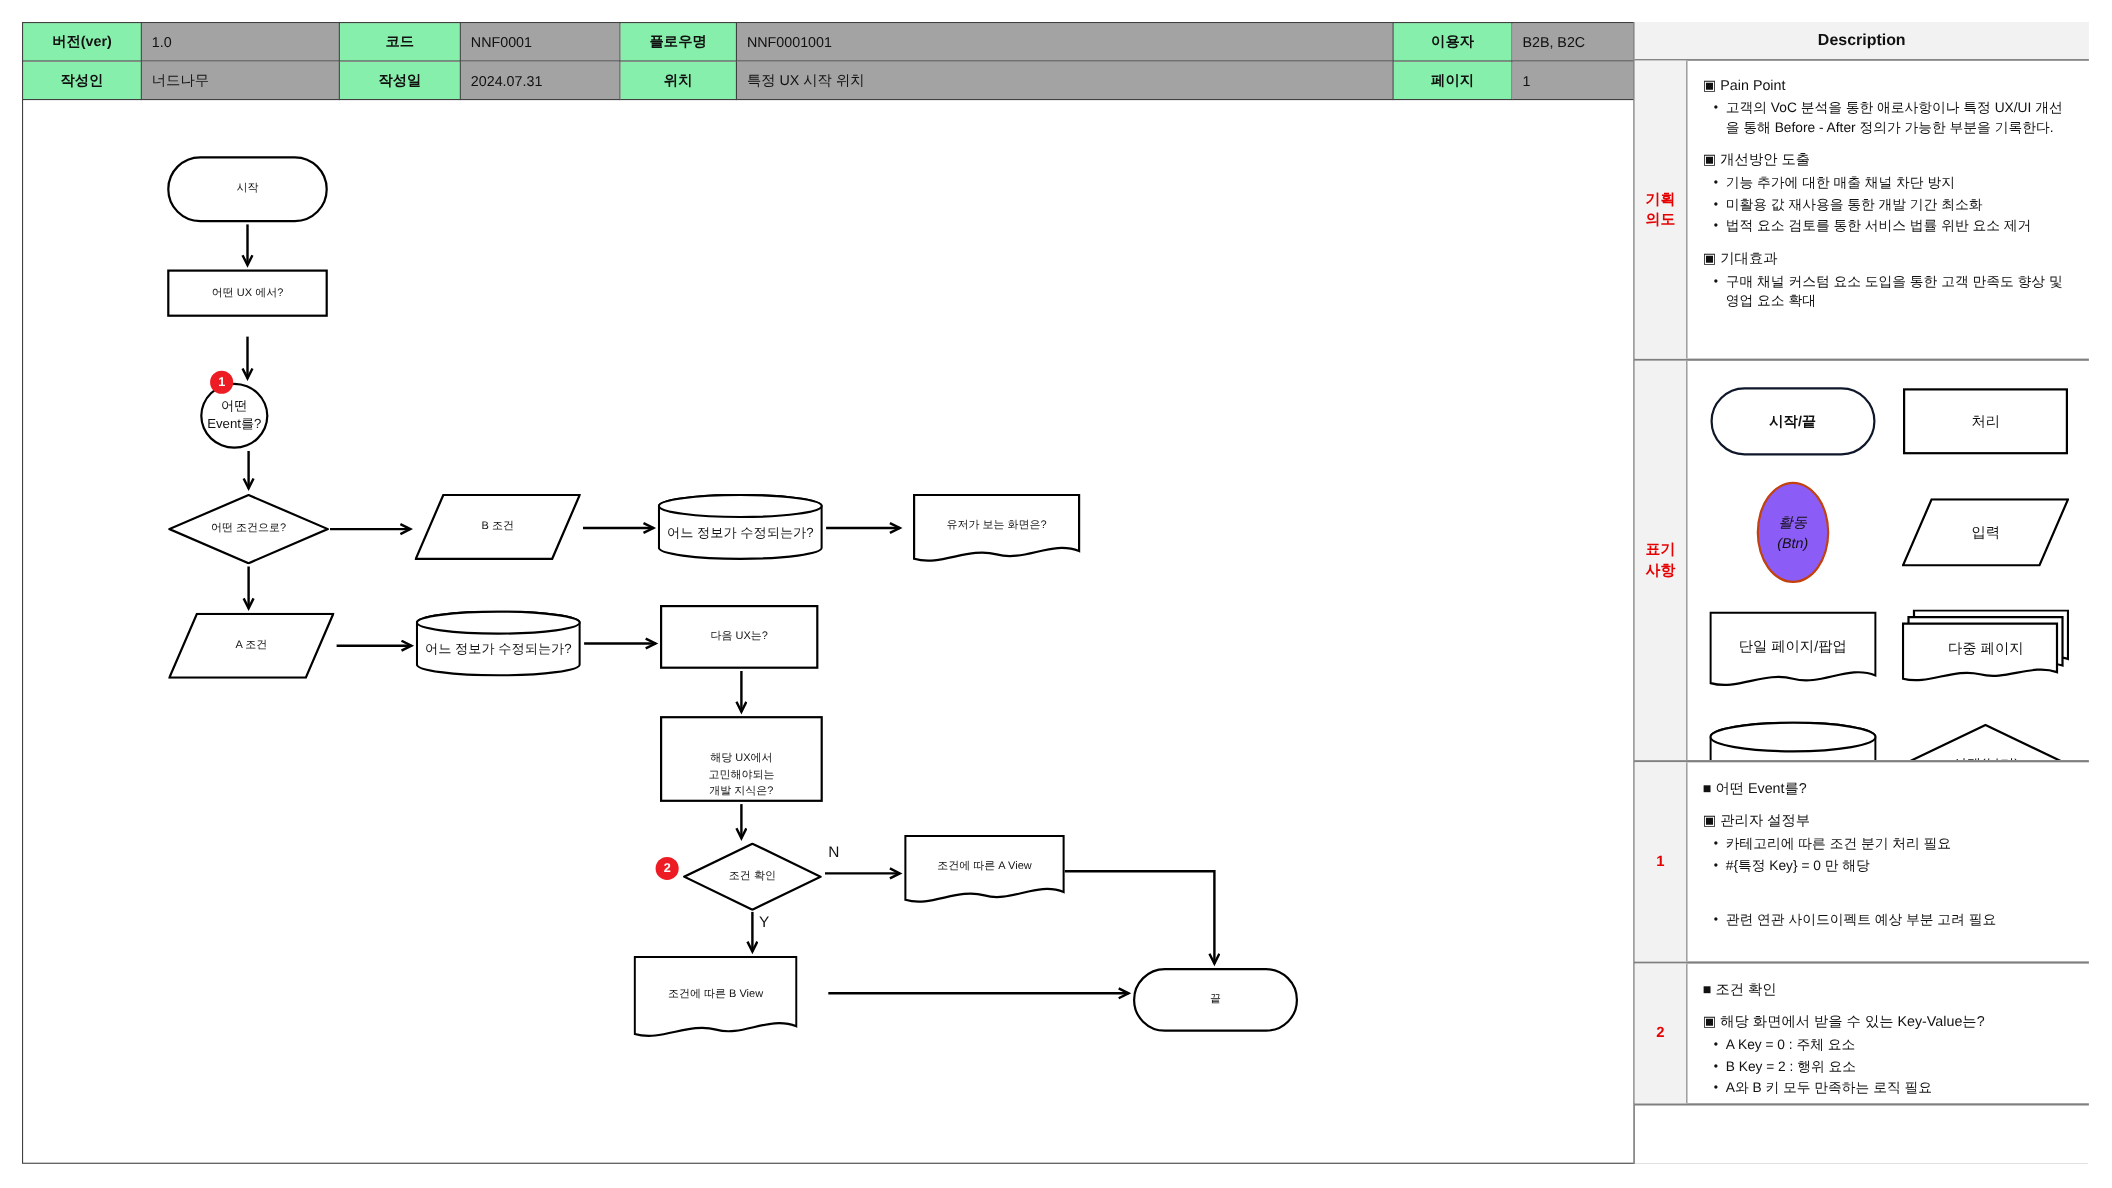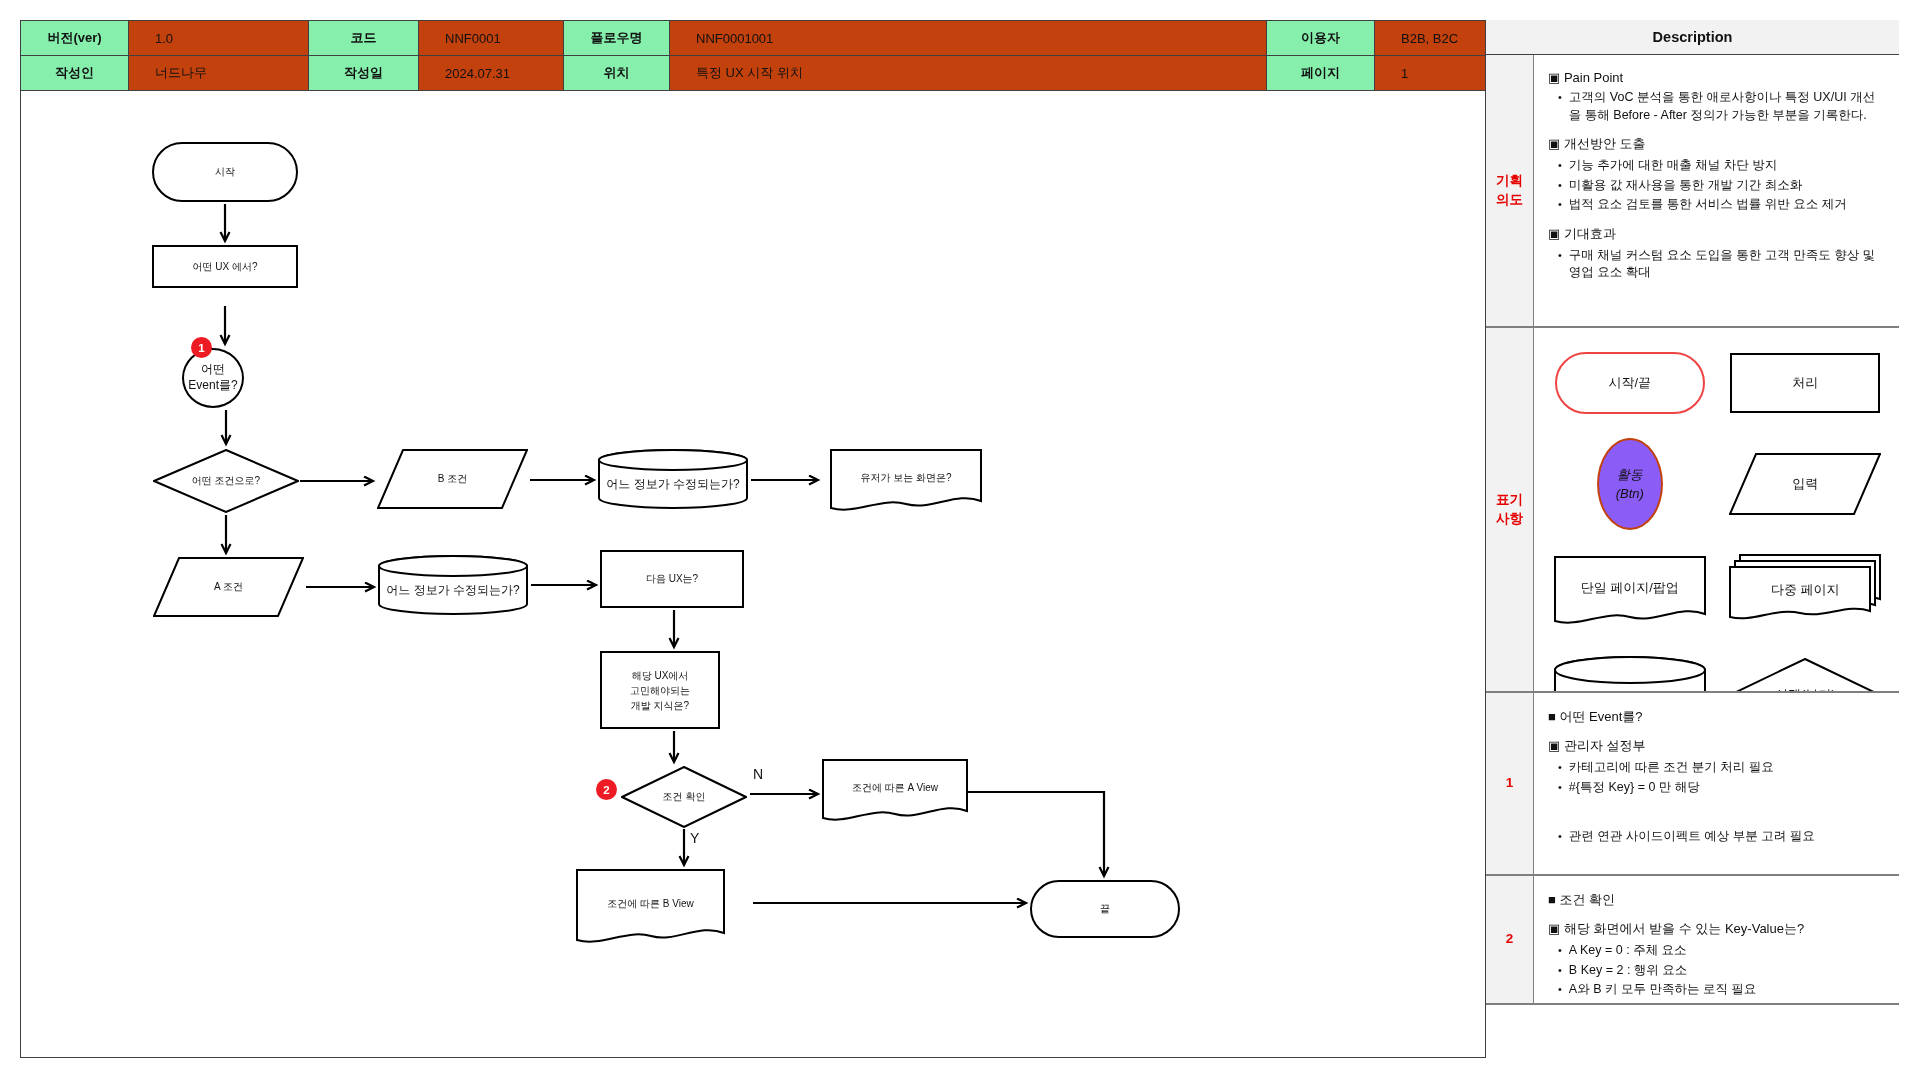--- a/index.html
+++ b/index.html
@@ -2,21 +2,21 @@
 <html><head>
 <meta charset="utf-8">
 <style>
   html,body{margin:0;padding:0;background:#fff;}
   .page{position:relative;width:1920px;height:1080px;background:#fff;overflow:hidden;
         font-family:"Liberation Sans","DejaVu Sans",sans-serif;color:#111;}
   .sheet-border{position:absolute;left:20px;top:20px;width:1878px;height:1038px;border:1px solid #404040;box-sizing:border-box;}
 
   
   table.meta{position:absolute;left:20px;top:20px;border-collapse:collapse;table-layout:fixed;width:1466px;}
-  table.meta td{border:1px solid #404040;height:34px;font-size:13px;padding:0 26px;background:#c2410c;overflow:hidden;white-space:nowrap;}
+  table.meta td{border:1px solid #404040;height:34px;font-size:13px;padding:0 9px;background:#a3a3a3;overflow:hidden;white-space:nowrap;}
   table.meta td.lab{background:#86efac;font-weight:bold;text-align:center;padding:0 4px;}
 
   
   .desc{position:absolute;left:1485px;top:20px;width:414px;height:1038px;border-left:1px solid #404040;box-sizing:border-box;background:#fff;}
   .desc-title{height:35px;background:#f2f2f2;border-bottom:1px solid #404040;display:flex;align-items:center;justify-content:center;
               font-weight:bold;font-size:14.5px;box-sizing:border-box;}
   .sec{display:flex;border-bottom:2px solid #7f7f7f;box-sizing:border-box;}
   .sec-label{width:47px;flex:0 0 47px;background:#f2f2f2;border-right:1px solid #7f7f7f;color:#e60000;font-weight:bold;
              display:flex;align-items:center;justify-content:center;text-align:center;font-size:13.5px;white-space:pre-line;line-height:1.4;}
   .sec-body{flex:1;padding:4px 12px 6px 14px;font-size:12.5px;overflow:hidden;}
@@ -24,21 +24,21 @@
   .bullet{display:flex;gap:7px;line-height:1.4;margin:2px 0 2px 10px;}
   .bullet .dot{flex:0 0 auto;font-size:11px;padding-top:1px;}
   .bullet.late{margin-top:32px;}
 
   
   .shape-grid{display:grid;grid-template-columns:1fr 1fr;row-gap:24px;padding:24px 6px 18px 8px;align-items:center;justify-items:center;width:100%;}
   .ncell{display:flex;align-items:center;justify-content:center;}
   .shape{position:relative;display:flex;align-items:center;justify-content:center;text-align:center;font-size:13px;white-space:pre-line;line-height:1.5;}
   .shape svg{position:absolute;inset:0;width:100%;height:100%;}
   .shape .lbl{position:relative;z-index:1;}
-  .sh-stadium{width:150px;height:62px;border:2px solid #ef4444;border-radius:31px;box-sizing:border-box;background:#fff;}
+  .sh-stadium{width:150px;height:62px;border:2px solid #0f172a;border-radius:31px;box-sizing:border-box;background:#fff;font-weight:bold;}
   .sh-rect{width:150px;height:60px;border:2px solid #000;box-sizing:border-box;background:#fff;}
   .sh-ellipse{width:66px;height:92px;border:2px solid #c2410c;border-radius:50%;box-sizing:border-box;background:#8b5cf6;font-style:italic;}
 
   
   .node{position:absolute;display:flex;align-items:center;justify-content:center;text-align:center;
         font-size:10px;line-height:1.4;white-space:pre-line;box-sizing:border-box;}
   .node.bordered{border:2px solid #000;background:#fff;}
   .node svg{position:absolute;inset:0;width:100%;height:100%;}
   .node .lbl{position:relative;z-index:1;padding:0 2px;}
   svg .fig{fill:#fff;stroke:#000;stroke-width:2;}
@@ -302,21 +302,21 @@
       <path class="fig" d="M1,11 A74,10 0 0 1 149,11 V49 A74,10 0 0 1 1,49 Z"></path>
       <ellipse class="fig" cx="75" cy="11" rx="74" ry="10"></ellipse>
     </svg>
     <span class="lbl" style="padding-top:10px">어느 정보가 수정되는가?</span>
   </div>
 
   <div class="node bordered" style="left:600px;top:550px;width:144px;height:58px;">
     <span class="lbl">다음 UX는?</span>
   </div>
 
-  <div class="node bordered" style="left:600px;top:651px;width:120px;height:78px;line-height:1.5;">
+  <div class="node bordered" style="left:600px;top:651px;width:148px;height:78px;line-height:1.5;align-items:flex-end;">
     <span class="lbl">해당 UX에서
 고민해야되는
 개발 지식은?</span>
   </div>
 
   <div class="node" style="left:621px;top:766px;width:126px;height:62px;">
     <svg viewBox="0 0 126 62">
         <polygon class="fig" points="63,1 125,31 63,61 1,31"></polygon>
       </svg>
     <span class="lbl">조건 확인</span>

